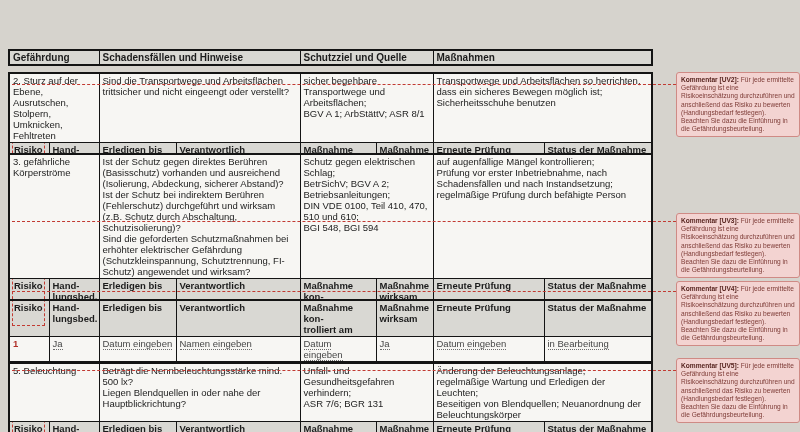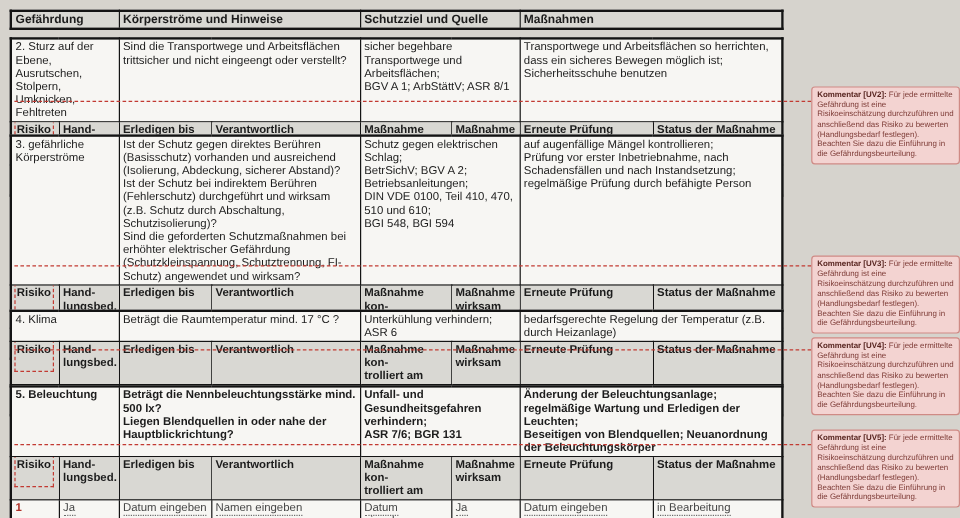--- a/index.html
+++ b/index.html
@@ -6,20 +6,21 @@
   body{
     width:800px;height:432px;position:relative;overflow:hidden;
     background:#d6d3cd;
     font-family:"Liberation Sans","DejaVu Sans",sans-serif;
     -webkit-font-smoothing:antialiased;
   }
   .doc-table{
     position:absolute;left:8px;border-collapse:collapse;table-layout:fixed;
     width:643px;background:#f7f6f3;
     border:2px solid #141414;
+    margin-top:41px;
   }
   .doc-table td{
     border:1px solid #141414;vertical-align:top;
     padding:1px 3px;font-size:9.5px;line-height:11px;color:#1c1c1c;
     overflow:hidden;
   }
   .hdr td{background:#d9d8d3;font-weight:bold;font-size:10px;}
   .subhdr td{background:#d9d8d3;font-weight:bold;white-space:pre-line;position:relative;}
   .preline{white-space:pre-line;}
   .risk-num{color:#b03028;font-weight:bold;}
@@ -45,21 +46,21 @@
 <table class="doc-table hdr" style="top:8px;">
   <colgroup>
       <col style="width:90px">
       <col style="width:201px">
       <col style="width:133px">
       <col style="width:219px">
     </colgroup>
   <tbody>
       <tr>
     <td>Gefährdung</td>
-    <td>Körperströme und Hinweise</td>
+    <td>Schadensfällen und Hinweise</td>
     <td>Schutzziel und Quelle</td>
     <td>Maßnahmen</td>
   </tr>
 </tbody>
   </table>
 
 <table class="doc-table" style="top:31px;">
   <colgroup>
       <col class="c-gef">
       <col class="c-hand">
@@ -162,27 +163,20 @@
       <col class="c-gef">
       <col class="c-hand">
       <col class="c-erl">
       <col class="c-ver">
       <col class="c-kon">
       <col class="c-wir">
       <col class="c-ern">
       <col class="c-sta">
     </colgroup>
   <tbody>
-      <tr style="height:22px;">
-    <td colspan="2" class="preline">4. Klima</td>
-    <td colspan="2" class="preline">Beträgt die Raumtemperatur mind. 17 °C ?</td>
-    <td colspan="2" class="preline">Unterkühlung verhindern;
-ASR 6</td>
-    <td colspan="2" class="preline">bedarfsgerechte Regelung der Temperatur (z.B. durch Heizanlage)</td>
-  </tr>
   <tr class="subhdr" style="height:18px;">
     <td><span class="risiko-anchor">Risiko</span></td>
     <td>Hand-
 lungsbed.</td>
     <td>Erledigen bis</td>
     <td>Verantwortlich</td>
     <td>Maßnahme kon-
 trolliert am</td>
     <td>Maßnahme
 wirksam</td>
@@ -207,21 +201,21 @@
       <col class="c-gef">
       <col class="c-hand">
       <col class="c-erl">
       <col class="c-ver">
       <col class="c-kon">
       <col class="c-wir">
       <col class="c-ern">
       <col class="c-sta">
     </colgroup>
   <tbody>
-      <tr style="height:39px;font-weight:bold;">
+      <tr style="height:39px;">
     <td colspan="2" class="preline">5. Beleuchtung</td>
     <td colspan="2" class="preline">Beträgt die Nennbeleuchtungsstärke mind. 500 lx?
 Liegen Blendquellen in oder nahe der Hauptblickrichtung?</td>
     <td colspan="2" class="preline">Unfall- und Gesundheitsgefahren verhindern;
 ASR 7/6; BGR 131</td>
     <td colspan="2" class="preline">Änderung der Beleuchtungsanlage;
 regelmäßige Wartung und Erledigen der Leuchten;
 Beseitigen von Blendquellen; Neuanordnung der Beleuchtungskörper</td>
   </tr>
   <tr class="subhdr" style="height:18px;">

